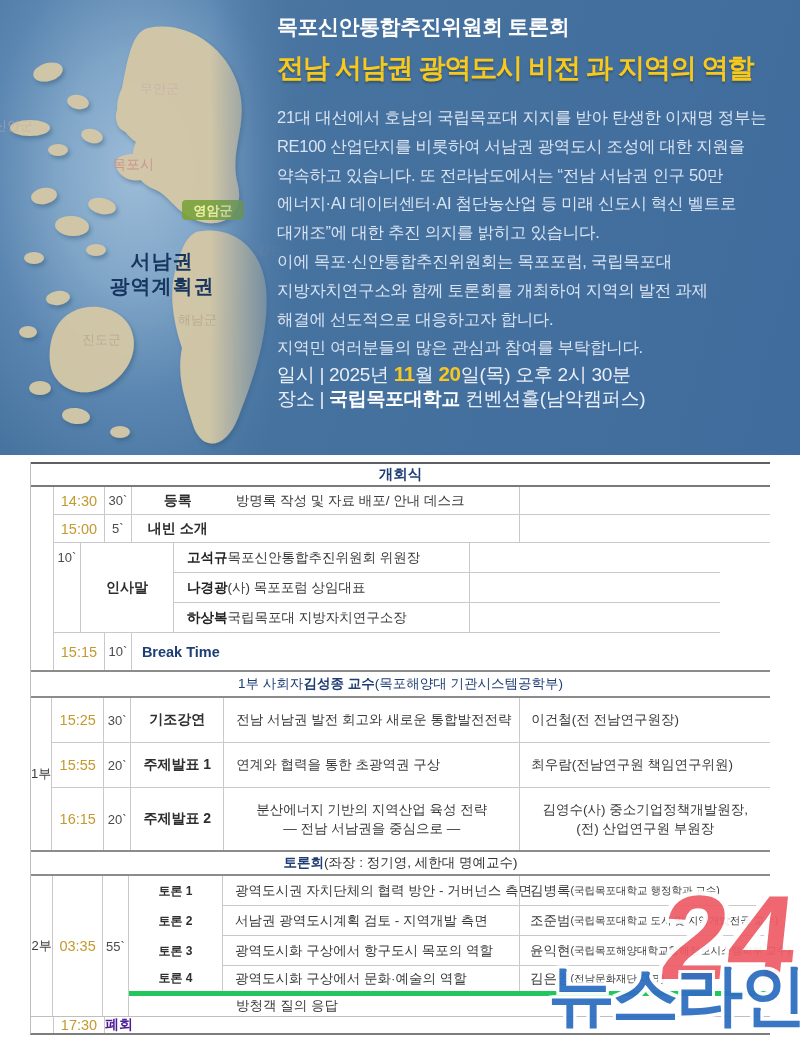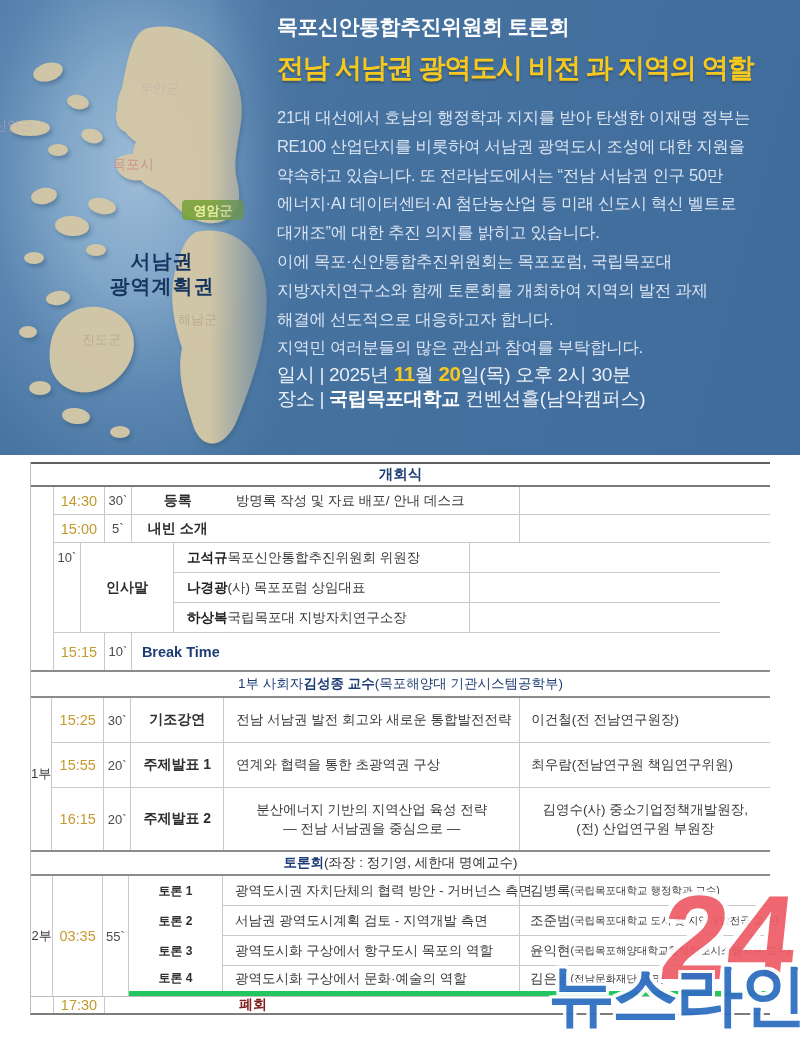--- a/index.html
+++ b/index.html
@@ -62,22 +62,22 @@
   .drow { display:flex; height:30px; }
   .drow.b4 { border-bottom:5px solid #22c55e; }
   .dttl { width:93px; display:flex; align-items:center; justify-content:center; font-weight:bold; font-size:12px; color:#2e2e2e; }
   .dright { flex:1; display:flex; border-left:1px solid #c9c9c9; }
   .dright.db { border-bottom:1px solid #c9c9c9; }
   .dcont { width:296px; display:flex; align-items:center; padding-left:12px; white-space:nowrap; }
   .dspk { width:251px; border-left:1px solid #c9c9c9; display:flex; align-items:center; padding-left:10px; white-space:nowrap; }
   .dname { font-size:13.5px; }
   .ddesc { font-size:10.5px; }
   .qrow { height:20px; display:flex; align-items:center; padding-left:107px; }
-  .closewrap { flex:1; border-left:1px solid #c9c9c9; display:flex; align-items:center; padding-left:134px;
-               font-weight:bold; font-size:14px; color:#7f1d1d; }
+  .closewrap { flex:1; border-left:1px solid #c9c9c9; display:flex; align-items:center; 
+               font-weight:bold; font-size:14px; color:#4c1d95; }
   b { font-weight:bold; color:#222; }
 
   
   .wm { position:absolute; font-weight:bold; white-space:nowrap; }
   .wm24 { left:662px; top:868px; font-size:120px; color:#ee5b66; opacity:.92; transform:skewX(-6deg);
           text-shadow:-4px -4px 0 #fff,4px -4px 0 #fff,-4px 4px 0 #fff,4px 4px 0 #fff,-4px 0 0 #fff,4px 0 0 #fff,0 -4px 0 #fff,0 4px 0 #fff; }
   .wmblue { left:548px; top:950px; font-size:67px; font-weight:900; color:#2f6fc0; letter-spacing:-3px; opacity:.95;
           text-shadow:-3px -3px 0 #fff,3px -3px 0 #fff,-3px 3px 0 #fff,3px 3px 0 #fff,-3px 0 0 #fff,3px 0 0 #fff,0 -3px 0 #fff,0 3px 0 #fff; }
 </style>
 </head>
@@ -130,21 +130,21 @@
     <text x="162" y="293" font-size="20" font-weight="bold" fill="#16355f" text-anchor="middle" letter-spacing="1">광역계획권</text>
     <text x="82" y="344" font-size="13" fill="#b7a58c" opacity="0.8">진도군</text>
     <text x="178" y="324" font-size="13" fill="#b7a58c" opacity="0.8">해남군</text>
     <text x="258" y="254" font-size="12" fill="#b7a58c" opacity="0.4">강진군</text>
   </svg>
 
   <div class="hero-text">
     <div class="supertitle">목포신안통합추진위원회 토론회</div>
     <div class="title">전남 서남권 광역도시 비전 과 지역의 역할</div>
     <div class="body-block">
-      <div>21대 대선에서 호남의 행정학과 지지를 받아 탄생한 이재명 정부는</div>
+      <div>21대 대선에서 호남의 국립목포대 지지를 받아 탄생한 이재명 정부는</div>
       <div>RE100 산업단지를 비롯하여 서남권 광역도시 조성에 대한 지원을</div>
       <div>약속하고 있습니다. 또 전라남도에서는 “전남 서남권 인구 50만</div>
       <div>에너지·AI 데이터센터·AI 첨단농산업 등 미래 신도시 혁신 벨트로</div>
       <div>대개조”에 대한 추진 의지를 밝히고 있습니다.</div>
       <div>이에 목포·신안통합추진위원회는 목포포럼, 국립목포대</div>
       <div>지방자치연구소와 함께 토론회를 개최하여 지역의 발전 과제</div>
       <div>해결에 선도적으로 대응하고자 합니다.</div>
       <div>지역민 여러분들의 많은 관심과 참여를 부탁합니다.</div>
     </div>
     <div class="meta">
@@ -296,20 +296,23 @@
       <div class="drow b4">
         <div class="dttl">토론 4</div>
         <div class="dright">
           <div class="dcont">광역도시화 구상에서 문화·예술의 역할</div>
           <div class="dspk">
               <span class="dname">김은영</span>
               <span class="ddesc">(전남문화재단 대표)</span>
             </div>
         </div>
       </div>
+      <div class="qrow">
+        <span>방청객 질의 응답</span>
+      </div>
     </div>
   </div>
 
   <div class="srow h16">
     <div class="c part"></div>
     <div class="c time bl">17:30</div>
     <div class="closewrap">폐회</div>
   </div>
 
 </div>

